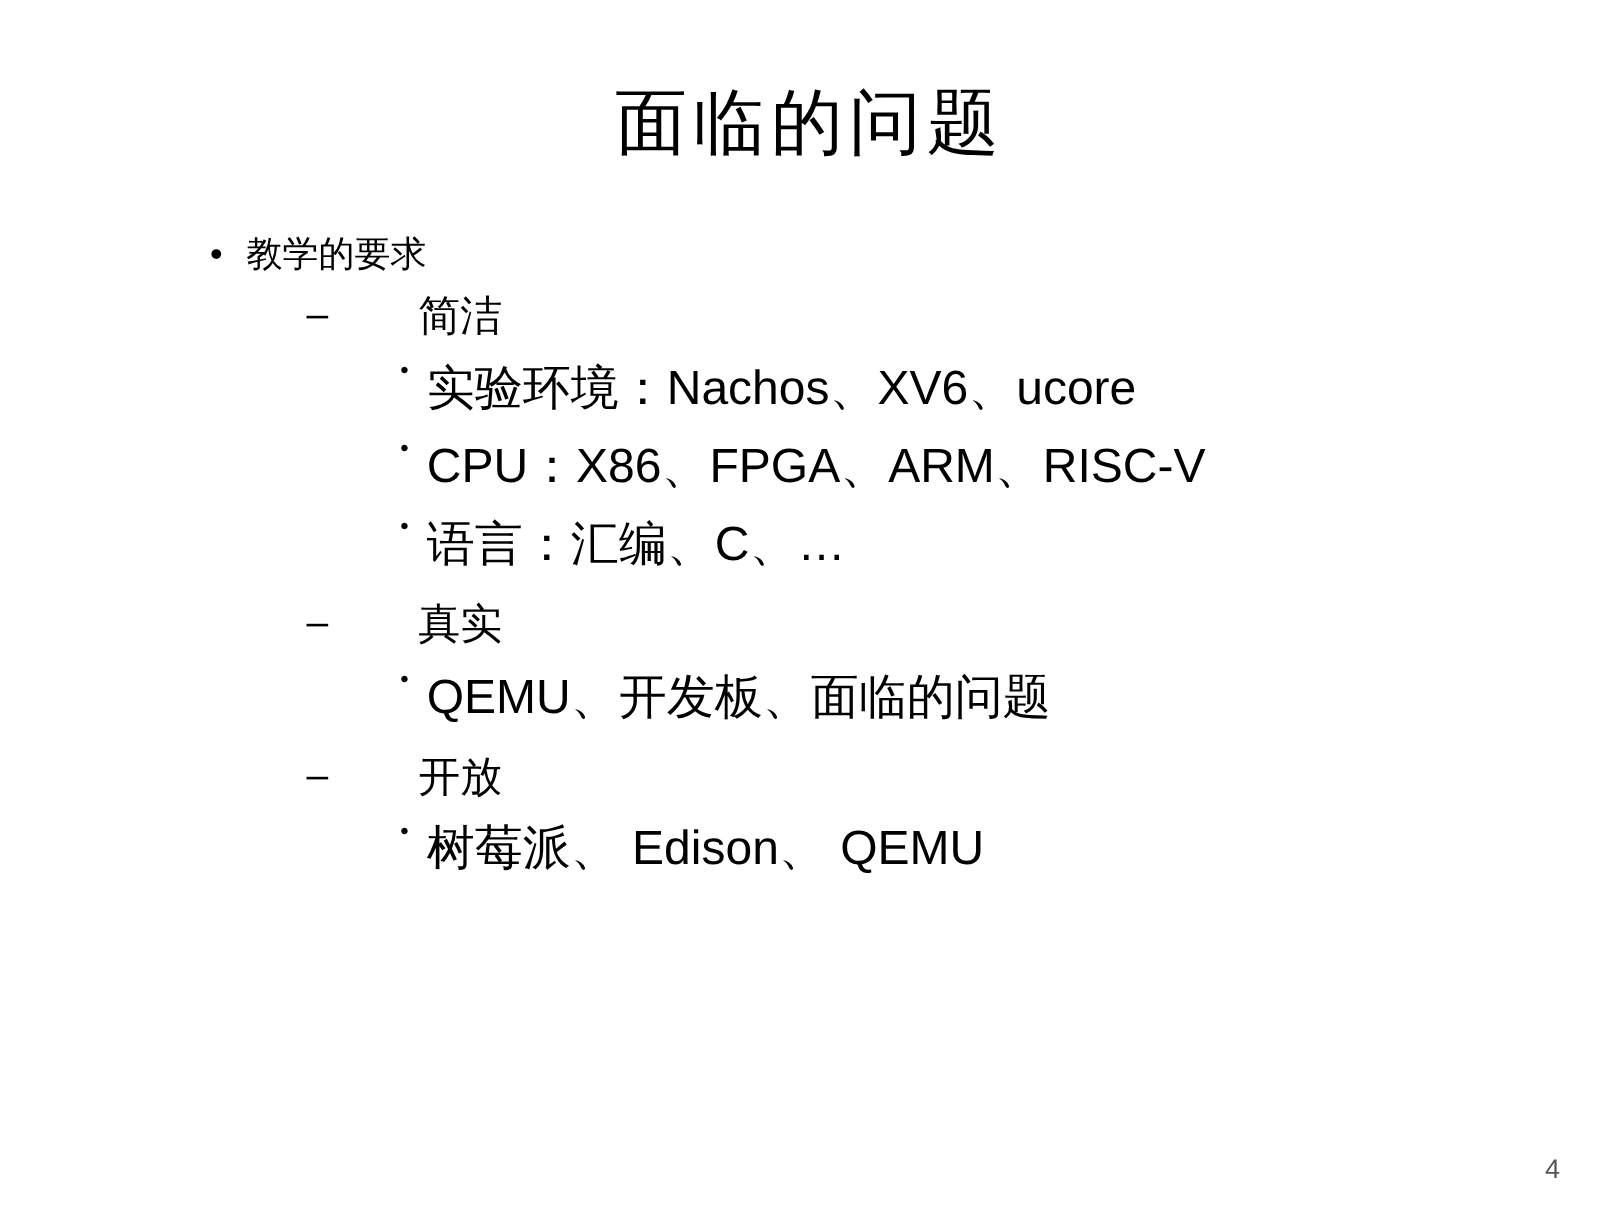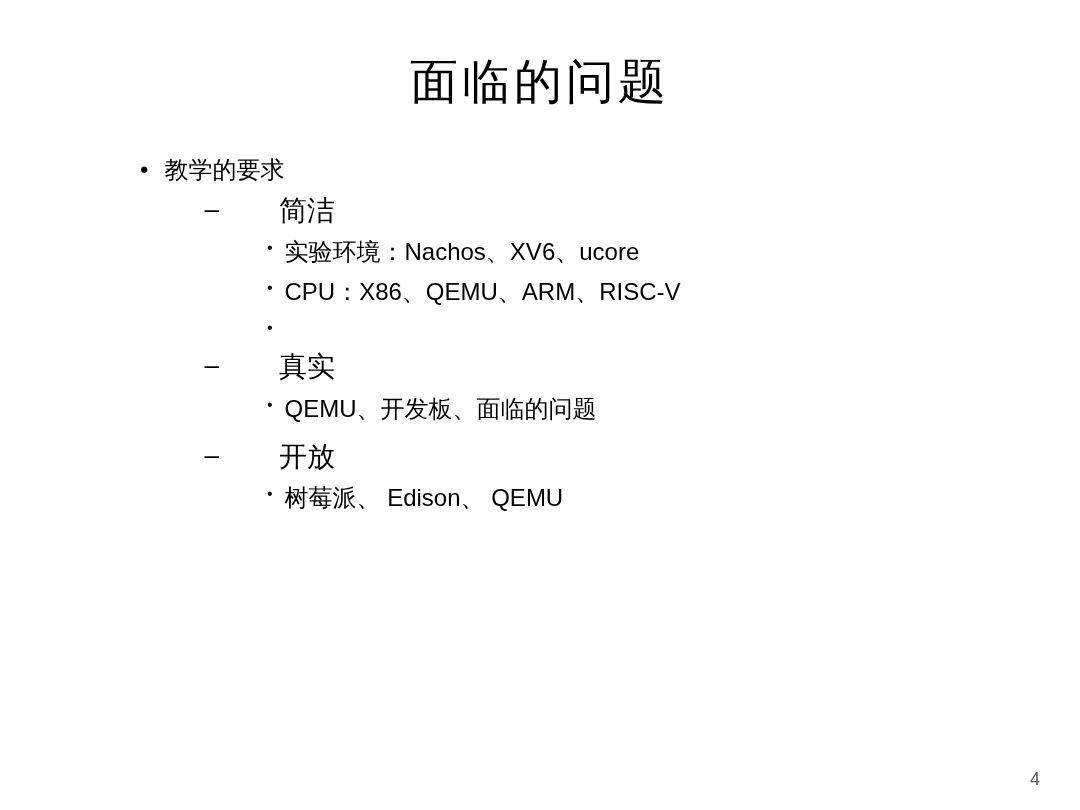--- a/index.html
+++ b/index.html
@@ -102,21 +102,21 @@
 
     .small-bullet {
       font-size: 16px;
       margin-right: 12px;
       margin-top: 5px;
       color: #000;
       flex-shrink: 0;
     }
 
     .level3-text {
-      font-size: 24px;
+      font-size: 32px;
       font-weight: 400;
       color: #000000;
       line-height: 1.5;
     }
 
     .slide-number {
       position: absolute;
       bottom: 20px;
       right: 40px;
       font-size: 18px;
@@ -143,24 +143,25 @@
             <span class="dash">–</span>
             <div>
               <span class="level2-text">简洁</span>
               <div class="level3-items">
                 <div class="level3-item">
                   <span class="small-bullet">•</span>
                   <span class="level3-text">实验环境：Nachos、XV6、ucore</span>
                 </div>
                 <div class="level3-item">
                   <span class="small-bullet">•</span>
-                  <span class="level3-text">CPU：X86、QEMU、ARM、RISC-V</span>
+                  <span class="level3-text">CPU：X86、FPGA、ARM、RISC-V</span>
                 </div>
                 <div class="level3-item">
                   <span class="small-bullet">•</span>
+                  <span class="level3-text">语言：汇编、C、…</span>
                 </div>
               </div>
             </div>
           </div>
 
           <div class="level2-item">
             <span class="dash">–</span>
             <div>
               <span class="level2-text">真实</span>
               <div class="level3-items">

